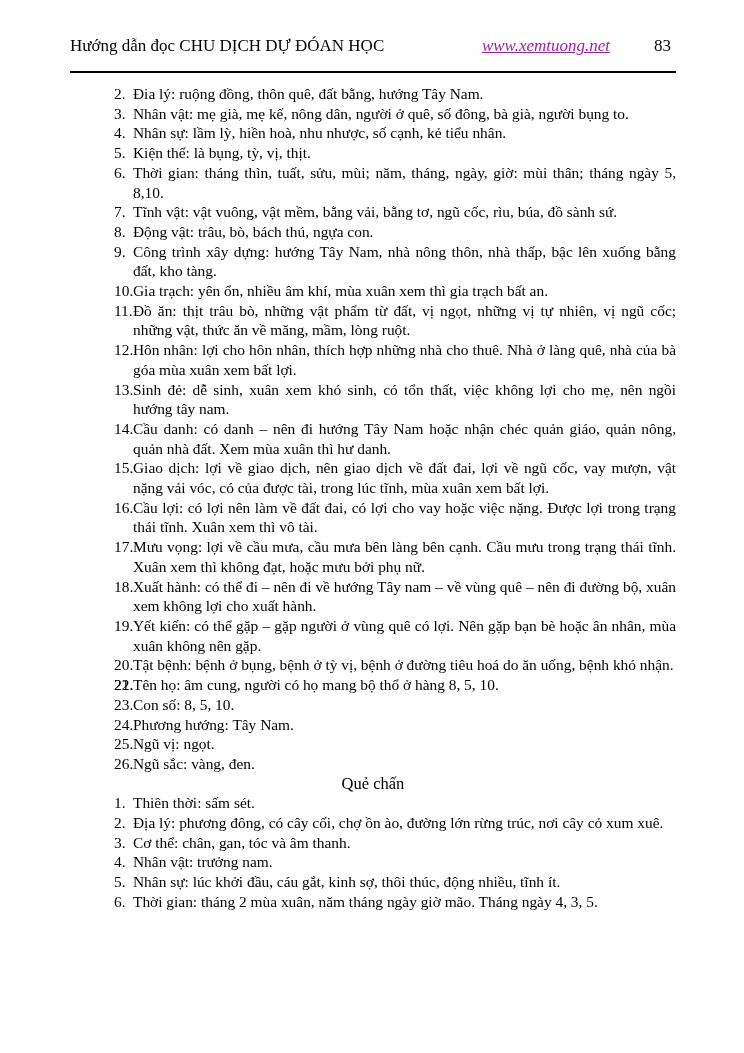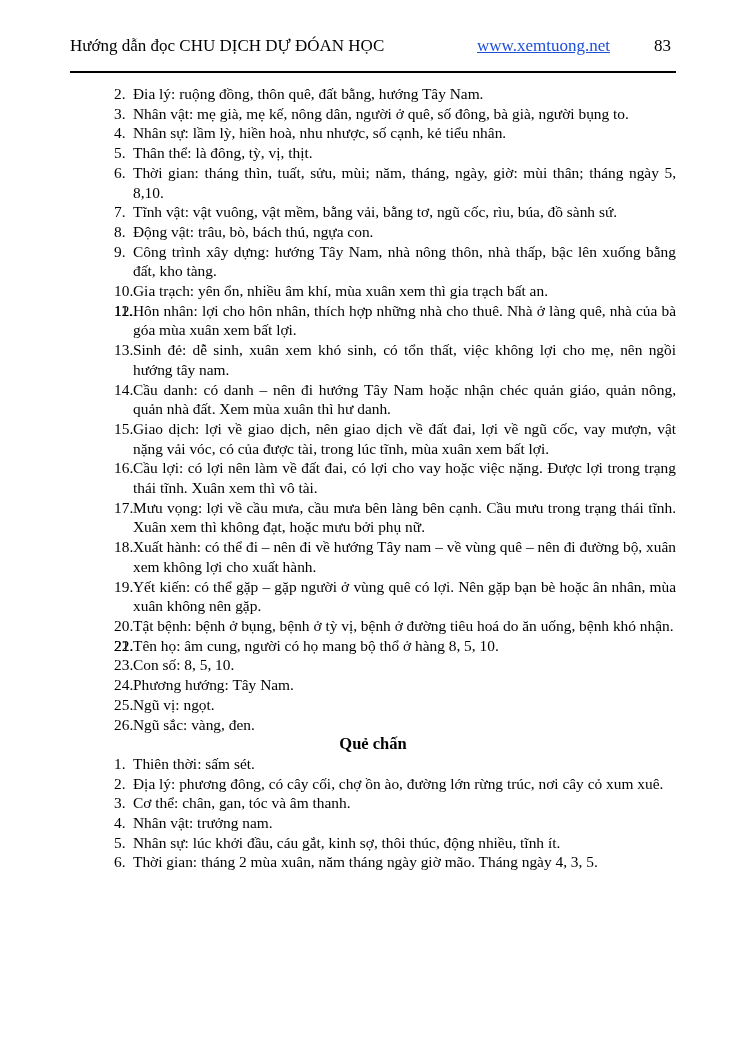--- a/index.html
+++ b/index.html
@@ -30,23 +30,24 @@
     justify-content: space-between;
     font-size: 17px;
     line-height: 20px;
     white-space: nowrap;
   }
   .header-right {
     display: flex;
     align-items: baseline;
   }
   .site-link {
-    color: #1d4ed8;
+    color: #a21caf;
     text-decoration: underline;
     cursor: pointer;
+    font-style: italic;
   }
   .page-num {
     display: inline-block;
     margin-left: 44px;
     min-width: 22px;
     text-align: left;
   }
   .rule {
     margin-top: 15px;
     border-top: 2px solid #000000;
@@ -61,21 +62,21 @@
     position: relative;
     padding-left: 63px;
     text-align: justify;
   }
   .num {
     position: absolute;
     left: 44px;
     top: 0;
   }
   .section-heading {
-    font-weight: bold;
+    font-weight: normal;
     font-size: 16.5px;
     line-height: 19.7px;
     text-align: center;
     margin: 0;
   }
 </style>
 </head>
 <body>
 
 <div class="page">
@@ -89,27 +90,27 @@
       </span>
     </div>
 
     <div class="rule"></div>
 
     <div class="lists">
       <div>
           <div class="li"><span class="num">2.</span><span>Đia lý: ruộng đồng, thôn quê, đất bằng, hướng Tây Nam.</span></div>
           <div class="li"><span class="num">3.</span><span>Nhân vật: mẹ già, mẹ kế, nông dân, người ở quê, số đông, bà già, người bụng to.</span></div>
           <div class="li"><span class="num">4.</span><span>Nhân sự: lầm lỳ, hiền hoà, nhu nhược, số cạnh, kẻ tiểu nhân.</span></div>
-          <div class="li"><span class="num">5.</span><span>Thân thể: là đông, tỳ, vị, thịt.</span></div>
+          <div class="li"><span class="num">5.</span><span>Kiện thể: là bụng, tỳ, vị, thịt.</span></div>
           <div class="li"><span class="num">6.</span><span>Thời gian: tháng thìn, tuất, sửu, mùi; năm, tháng, ngày, giờ: mùi thân; tháng ngày 5, 8,10.</span></div>
           <div class="li"><span class="num">7.</span><span>Tĩnh vật: vật vuông, vật mềm, bằng vải, bằng tơ, ngũ cốc, rìu, búa, đồ sành sứ.</span></div>
           <div class="li"><span class="num">8.</span><span>Động vật: trâu, bò, bách thú, ngựa con.</span></div>
           <div class="li"><span class="num">9.</span><span>Công trình xây dựng: hướng Tây Nam, nhà nông thôn, nhà thấp, bậc lên xuống bằng đất, kho tàng.</span></div>
           <div class="li"><span class="num">10.</span><span>Gia trạch: yên ổn, nhiều âm khí, mùa xuân xem thì gia trạch bất an.</span></div>
-          <div class="li"><span class="num">11.</span></div>
+          <div class="li"><span class="num">11.</span><span>Đồ ăn: thịt trâu bò, những vật phẩm từ đất, vị ngọt, những vị tự nhiên, vị ngũ cốc; những vật, thức ăn về măng, mầm, lòng ruột.</span></div>
           <div class="li"><span class="num">12.</span><span>Hôn nhân: lợi cho hôn nhân, thích hợp những nhà cho thuê. Nhà ở làng quê, nhà của bà góa mùa xuân xem bất lợi.</span></div>
           <div class="li"><span class="num">13.</span><span>Sinh đẻ: dễ sinh, xuân xem khó sinh, có tổn thất, việc không lợi cho mẹ, nên ngồi hướng tây nam.</span></div>
           <div class="li"><span class="num">14.</span><span>Cầu danh: có danh – nên đi hướng Tây Nam hoặc nhận chéc quản giáo, quản nông, quản nhà đất. Xem mùa xuân thì hư danh.</span></div>
           <div class="li"><span class="num">15.</span><span>Giao dịch: lợi về giao dịch, nên giao dịch về đất đai, lợi về ngũ cốc, vay mượn, vật nặng vải vóc, có của được tài, trong lúc tĩnh, mùa xuân xem bất lợi.</span></div>
           <div class="li"><span class="num">16.</span><span>Cầu lợi: có lợi nên làm về đất đai, có lợi cho vay hoặc việc nặng. Được lợi trong trạng thái tĩnh. Xuân xem thì vô tài.</span></div>
           <div class="li"><span class="num">17.</span><span>Mưu vọng: lợi về cầu mưa, cầu mưa bên làng bên cạnh. Cầu mưu trong trạng thái tĩnh. Xuân xem thì không đạt, hoặc mưu bởi phụ nữ.</span></div>
           <div class="li"><span class="num">18.</span><span>Xuất hành: có thể đi – nên đi về hướng Tây nam – về vùng quê – nên đi đường bộ, xuân xem không lợi cho xuất hành.</span></div>
           <div class="li"><span class="num">19.</span><span>Yết kiến: có thể gặp – gặp người ở vùng quê có lợi. Nên gặp bạn bè hoặc ân nhân, mùa xuân không nên gặp.</span></div>
           <div class="li"><span class="num">20.</span><span>Tật bệnh: bệnh ở bụng, bệnh ở tỳ vị, bệnh ở đường tiêu hoá do ăn uống, bệnh khó nhận.</span></div>
           <div class="li"><span class="num">21.</span></div>

